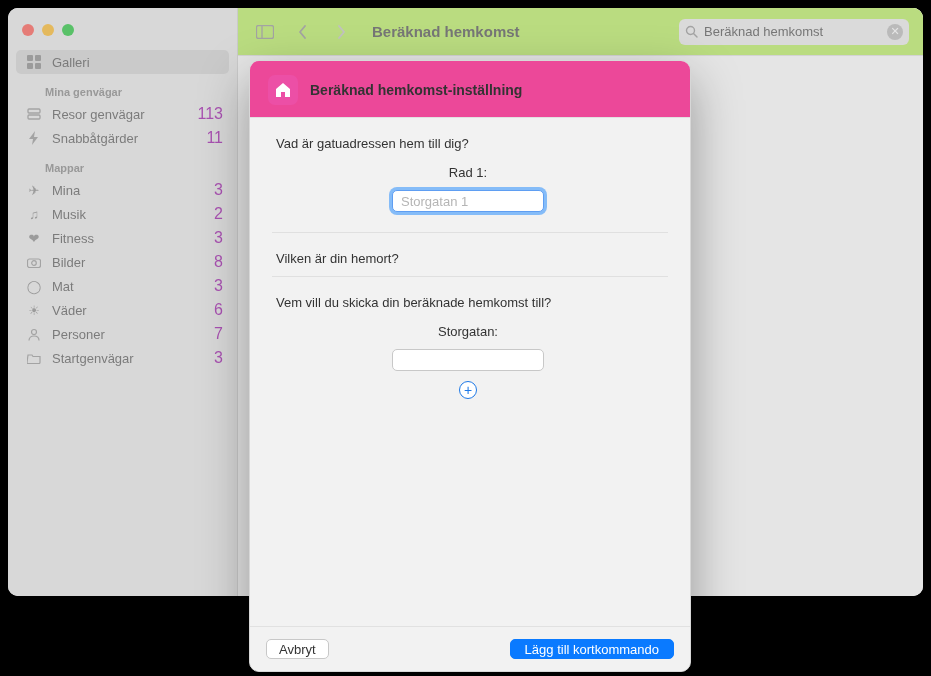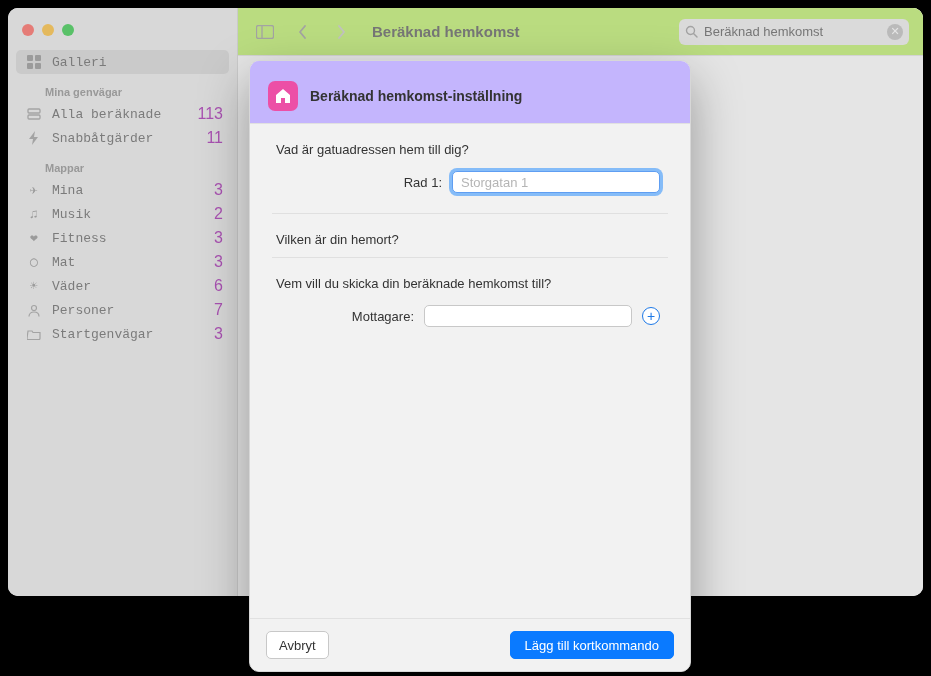--- a/index.html
+++ b/index.html
@@ -18,21 +18,21 @@
     width: 230px; background: #ececec; border-right: 1px solid #d6d6d6;
     padding-top: 10px; font-size: 13px; color: #555;
   }
   .traffic { display:flex; gap:8px; padding: 6px 14px 14px 14px; }
   .traffic span { width:12px; height:12px; border-radius:50%; display:inline-block; }
   .tl-close{background:#ff5f57;} .tl-min{background:#febc2e;} .tl-max{background:#28c840;}
   .side-item {
     display:flex; align-items:center; justify-content:space-between;
     padding: 3px 14px 3px 18px; height:24px; color:#5c5c5c;
   }
-  .side-item .left { display:flex; align-items:center; gap:10px;font-family:Liberation Mono, monospace; }
+  .side-item .left { display:flex; align-items:center; gap:10px; }
   .side-item.selected { background:#d6d6d6; border-radius:5px; margin:0 8px; padding-left:10px; padding-right:6px;}
   .side-section { font-size:11px; color:#8a8a8a; font-weight:700; padding: 12px 18px 4px 18px; margin-left: 19px; }
   .side-icon { width:16px; height:16px; display:inline-flex; align-items:center; justify-content:center; color:#8e8e8e; }
   .side-count { color:#a21caf; font-size:16px; }
 
   
   .main { flex:1; display:flex; flex-direction:column; background:#fff; }
   .toolbar {
     height:48px; display:flex; align-items:center; gap:12px;
     padding: 0 14px; border-bottom:1px solid #e4e4e4; background:#bef264;
@@ -48,50 +48,50 @@
   .search .clear { width:16px; height:16px; border-radius:50%; background:#bdbdbd; color:#fff; display:flex; align-items:center; justify-content:center; font-size:11px;}
 
   
   .sheet {
     position:absolute; left:249px; top:60px; width:442px; height:612px;
     background:#f2f2f2; border-radius:10px; box-shadow:0 20px 50px rgba(0,0,0,0.35);
     z-index:20; display:flex; flex-direction:column; overflow:hidden;
     border:1px solid #d7d7d7;
   }
   .sheet-header {
-    display:flex; align-items:center; gap:12px; padding:20px 18px 12px 18px;
-    border-bottom:1px solid #e1e1e1; background:#c4b5fd;
+    display:flex; align-items:center; gap:12px; padding:14px 18px 12px 18px;
+    border-bottom:1px solid #e1e1e1; background:#ec4899;
   }
   .sheet-icon {
     width:30px; height:30px; border-radius:7px; background:#ec4fa6;
     display:flex; align-items:center; justify-content:center; color:#fff;
   }
   .sheet-title { font-size:14px; font-weight:700; color:#333; }
   .sheet-body { flex:1; padding: 18px 26px; overflow:auto; font-size:13px; color:#333;}
   .q { margin-bottom:10px; }
-  .field-row { display:flex; align-items:center; justify-content:flex-end; gap:10px; margin: 14px 0 20px 0; padding-right:4px;}
+  .field-row { display:flex; align-items:center; justify-content:flex-end; gap:10px; margin: 14px 0 20px 0; padding-right:4px;flex-direction:column;}
   .field-label { color:#333; font-size:13px; text-align:right; }
   .text-input {
-    width:208px; height:22px; border:1px solid #c8c8c8; border-radius:5px;
+    width:152px; height:22px; border:1px solid #c8c8c8; border-radius:5px;
     padding:1px 8px; font-size:13px; background:#fff; color:#333;
   }
   .text-input.focused { box-shadow:0 0 0 3px rgba(0,122,255,0.45); border-color:#5f9ef2;}
   .text-input::placeholder{ color:#b5b5b5; }
   .hr { border:none; border-top:1px solid #e0e0e0; margin: 0 -4px 18px -4px; }
   .add-btn {
     width:18px; height:18px; border:1.5px solid #1e79e7; border-radius:50%;
     color:#1e79e7; display:flex; align-items:center; justify-content:center;
     font-size:14px; line-height:1; background:#fff;
   }
   .sheet-footer {
     display:flex; justify-content:space-between; align-items:center;
     padding:12px 16px; border-top:1px solid #e1e1e1; background:#f2f2f2;
   }
   .btn {
-    height:28px; padding:0 12px; border-radius:5px; font-size:13px;
+    height:20px; padding:0 12px; border-radius:5px; font-size:13px;
     border:1px solid #c8c8c8; background:#fff; color:#333; cursor:pointer;
   }
   .btn.primary { background:#0a7aff; border-color:#0a7aff; color:#fff; font-weight:500; padding:0 14px;margin-left:24px;}
   svg { display:block; }
 </style>
 </head>
 <body>
 
 <div class="window">
 
@@ -119,21 +119,21 @@
     <div class="side-section">Mina genvägar</div>
 
     <div class="side-item">
       <div class="left">
         <span class="side-icon">
             <svg width="14" height="14" viewBox="0 0 14 14">
               <rect x="1" y="2" width="12" height="4" rx="1" fill="none" stroke="#9a9a9a" stroke-width="1.3"></rect>
               <rect x="1" y="8" width="12" height="4" rx="1" fill="none" stroke="#9a9a9a" stroke-width="1.3"></rect>
             </svg>
           </span>
-        <span>Alla beräknade</span>
+        <span>Resor genvägar</span>
       </div>
       <span class="side-count">113</span>
     </div>
     <div class="side-item">
       <div class="left">
         <span class="side-icon">
             <svg width="12" height="14" viewBox="0 0 12 14">
               <path d="M7 0 L1 8 h4 l-1 6 6-8 h-4 z" fill="#9a9a9a"></path>
             </svg>
           </span>
@@ -157,20 +157,32 @@
           <span>Musik</span>
         </div>
       <span class="side-count">2</span>
     </div>
     <div class="side-item">
       <div class="left">
           <span class="side-icon">❤︎</span>
           <span>Fitness</span>
         </div>
       <span class="side-count">3</span>
+    </div>
+    <div class="side-item">
+      <div class="left">
+          <span class="side-icon">
+            <svg width="14" height="11" viewBox="0 0 14 11">
+              <rect x="0.5" y="2" width="13" height="8.5" rx="2" fill="none" stroke="#9a9a9a" stroke-width="1.2"></rect>
+              <circle cx="7" cy="6" r="2.3" fill="none" stroke="#9a9a9a" stroke-width="1.2"></circle>
+            </svg>
+          </span>
+          <span>Bilder</span>
+        </div>
+      <span class="side-count">8</span>
     </div>
     <div class="side-item">
       <div class="left">
           <span class="side-icon">◯</span>
           <span>Mat</span>
         </div>
       <span class="side-count">3</span>
     </div>
     <div class="side-item">
       <div class="left">
@@ -256,21 +268,21 @@
       <span class="field-label">Rad 1:</span>
       <input class="text-input focused" type="text" placeholder="Storgatan 1" style="">
     </div>
     <hr class="hr">
 
     <div class="q">Vilken är din hemort?</div>
     <hr class="hr">
 
     <div class="q">Vem vill du skicka din beräknade hemkomst till?</div>
     <div class="field-row">
-      <span class="field-label">Mottagare:</span>
+      <span class="field-label">Storgatan:</span>
       <input class="text-input" type="text" style="">
       <span class="add-btn">+</span>
     </div>
   </div>
 
   <div class="sheet-footer">
     <button class="btn">Avbryt</button>
     <button class="btn primary">Lägg till kortkommando</button>
   </div>
 </div>

